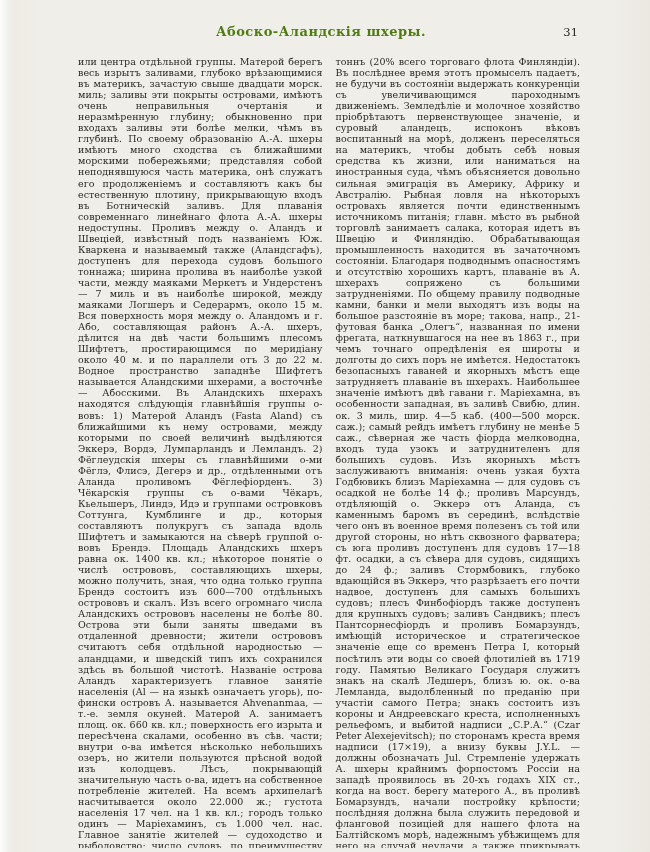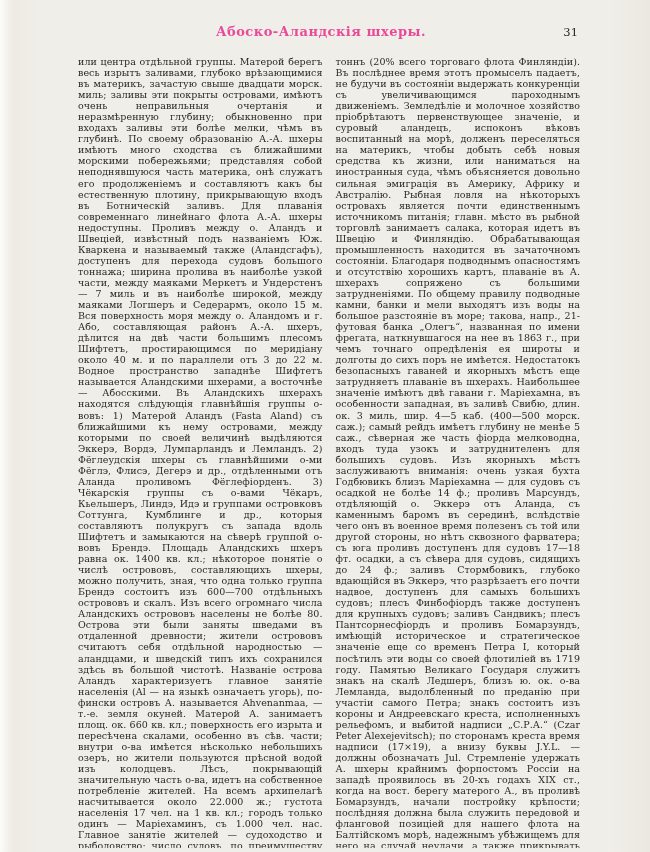--- a/index.html
+++ b/index.html
@@ -28,21 +28,21 @@
     margin-bottom: 12px;
   }
   .header-title {
     position: absolute;
     left: 0;
     right: 16px;
     text-align: center;
     font-weight: bold;
     font-size: 13px;
     letter-spacing: 0.5px;
-    color: #ec4899;
+    color: #4d7c0f;
   }
   .page-number {
     position: absolute;
     right: 2px;
     top: 1px;
     font-size: 11.5px;
     color: #2a2824;
   }
   .columns {
     display: flex;

